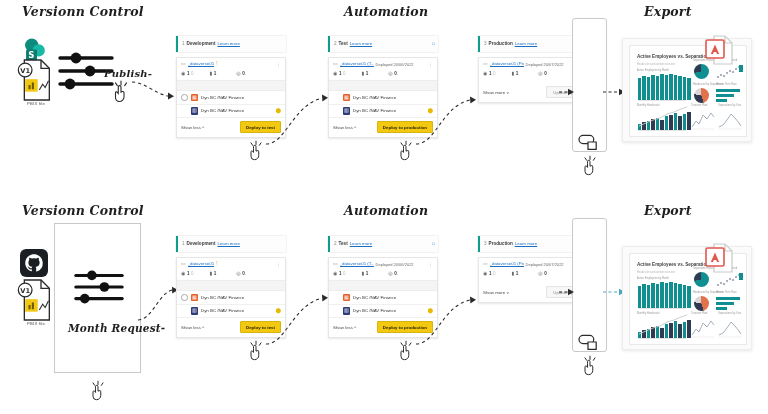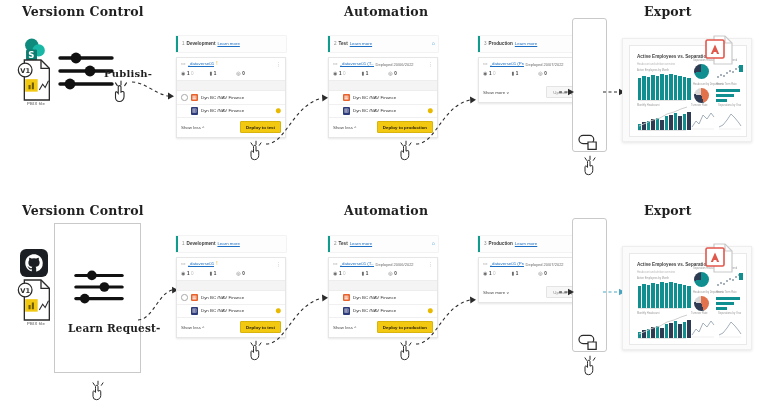--- a/index.html
+++ b/index.html
@@ -3,20 +3,21 @@
 <meta charset="utf-8">
 <title>Power BI Deployment Pipeline Diagram</title>
 <style>
   html,body{margin:0;padding:0;background:#ffffff;}
   body{width:768px;height:414px;position:relative;overflow:hidden;
        font-family:"Liberation Sans",sans-serif;color:#2b2b2b;}
 
   
   .hand{
     font-family:"DejaVu Serif",serif;
+    font-style:italic;
     font-weight:700;
     color:#1f1f1f;
     letter-spacing:.2px;
     white-space:nowrap;
   }
   .col-title{position:absolute;font-size:12.5px;}
   .sp-icon{position:absolute;width:26px;height:26px;}
   .gh-icon{position:absolute;width:28px;height:28px;}
   .pbix{position:absolute;width:40px;height:48px;}
   .pbix-label{position:absolute;font-size:4.2px;color:#4a4a4a;
@@ -482,21 +483,21 @@
 <div class="sliders" style="left:74px;top:270px;">
   <svg viewBox="0 0 56 38" width="50" height="34">
     <line x1="2" y1="6" x2="54" y2="6" stroke="#111" stroke-width="3.4" stroke-linecap="round"></line>
     <line x1="2" y1="19" x2="54" y2="19" stroke="#111" stroke-width="3.4" stroke-linecap="round"></line>
     <line x1="2" y1="32" x2="54" y2="32" stroke="#111" stroke-width="3.4" stroke-linecap="round"></line>
     <circle cx="20" cy="6" r="5.4" fill="#111"></circle>
     <circle cx="34" cy="19" r="5.4" fill="#111"></circle>
     <circle cx="12" cy="32" r="5.4" fill="#111"></circle>
   </svg>
 </div>
-<div class="hand" style="position:absolute;left:68px;top:322px;font-size:10.5px;">Learn Request-</div>
+<div class="hand" style="position:absolute;left:68px;top:322px;font-size:10.5px;">Month Request-</div>
 <div class="cursor" style="left:88px;top:380px;">
   <svg viewBox="0 0 24 28" width="20" height="24">
     <g fill="none" stroke="#2b2b2b" stroke-width="1.2" stroke-linecap="round">
         <line x1="12" y1="1" x2="12" y2="5"></line>
         <line x1="6" y1="3" x2="8" y2="6"></line>
         <line x1="18" y1="3" x2="16" y2="6"></line>
       </g>
     <path d="M9 10v-2.5a1.5 1.5 0 013 0V13l1.4-.6a1.4 1.4 0 011.9 1.3v4.5a5 5 0 01-5 5H10a4 4 0 01-4-4v-5.4c0-1 1.3-1.5 1.9-.7L9 14.5z" fill="#ffffff" stroke="#2b2b2b" stroke-width="1.2"></path>
   </svg>
 </div>

